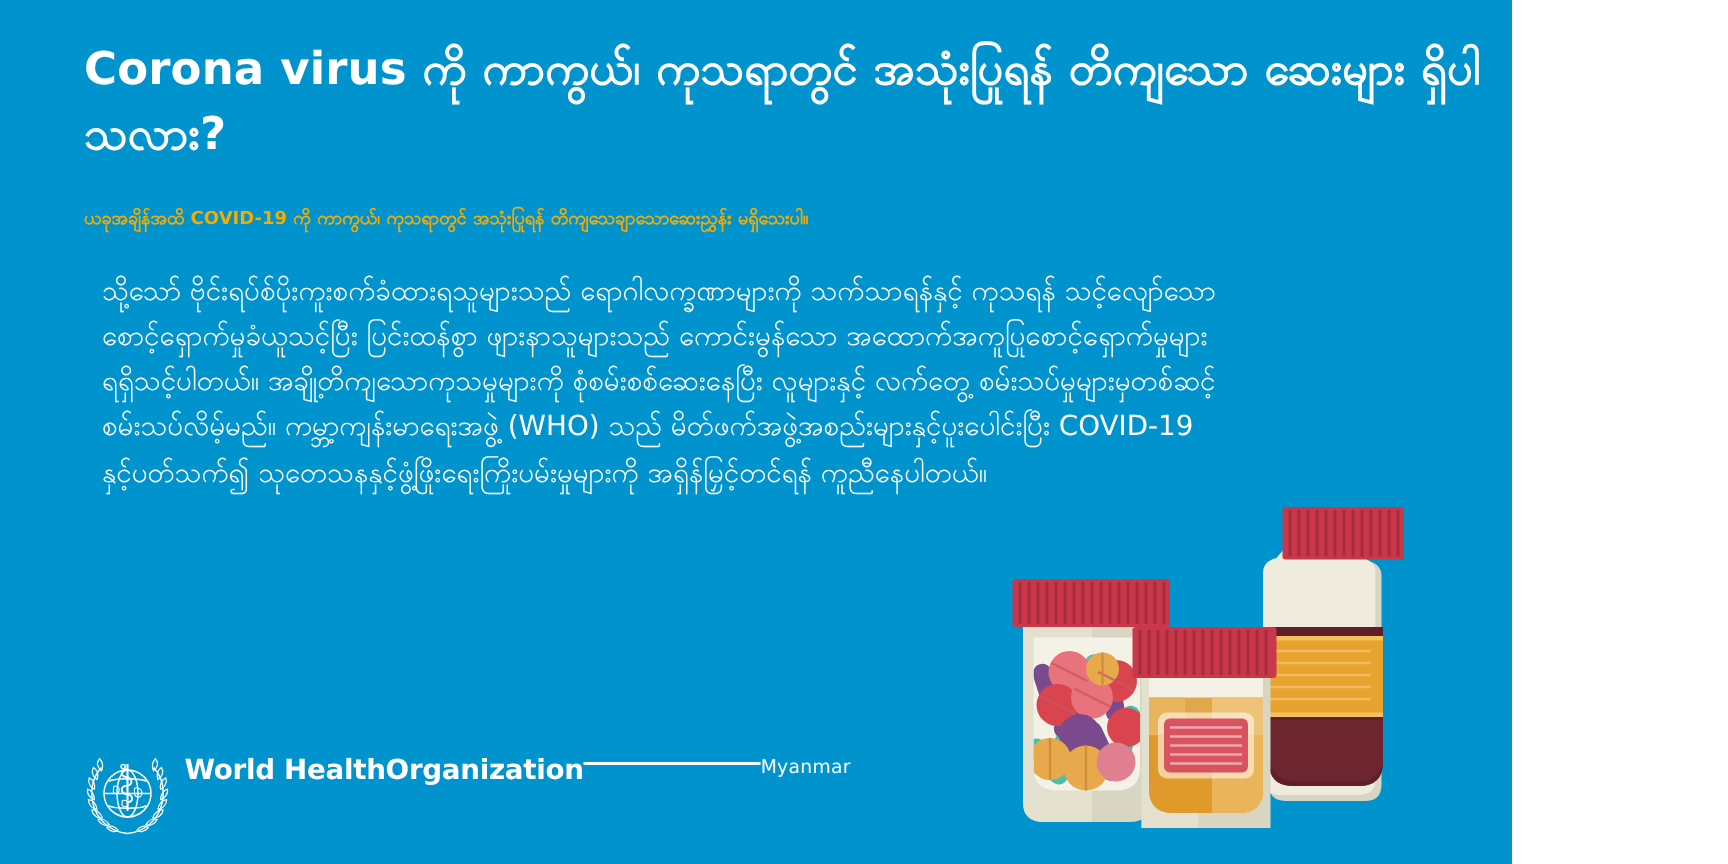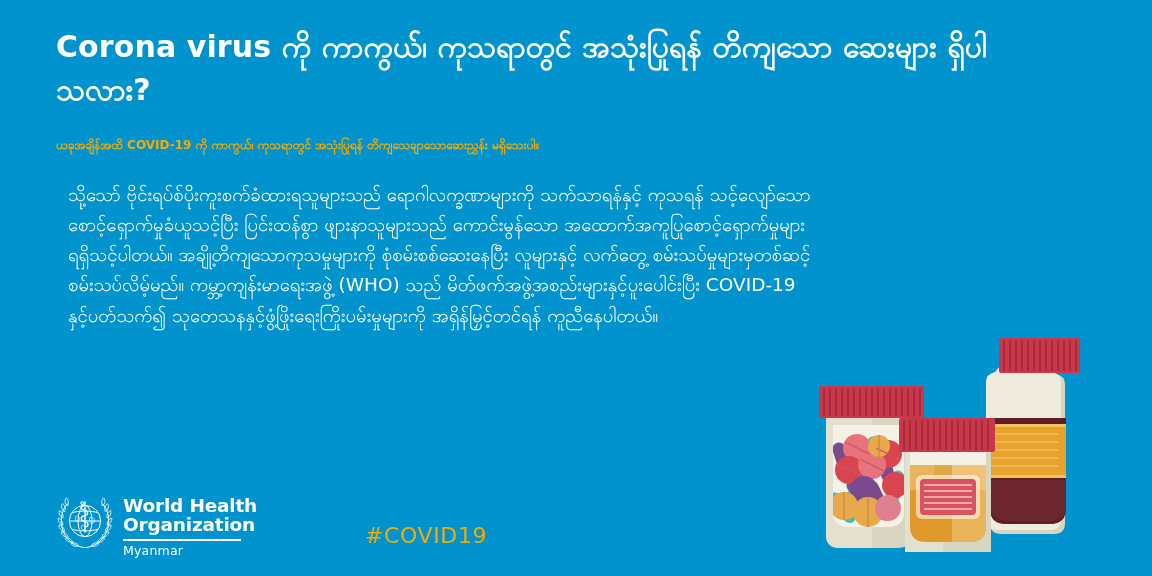--- a/index.html
+++ b/index.html
@@ -2,21 +2,21 @@
 <html><head>
 <meta charset="utf-8">
 <style>
   html, body {
     margin: 0;
     padding: 0;
     background: #ffffff;
   }
   #poster {
     position: relative;
-    width: 1152px;
+    width: 1008px;
     height: 576px;
     overflow: hidden;
     background: #0093ce;
     font-family: "DejaVu Sans", "Liberation Sans", sans-serif;
   }
 
   
   #illustration {
     position: absolute;
     right: 0;
@@ -74,21 +74,21 @@
   }
 
   #who-logo {
     display: flex;
     align-items: flex-start;
     gap: 9px;
   }
   #who-emblem { width: 58px; height: 58px; display: block; flex: none; }
   #who-wordmark {
     display: flex;
-    flex-direction: column;
+    flex-direction: row;
     padding-top: 4px;
   }
   .who-line {
     color: #ffffff;
     font-weight: bold;
     font-size: 18.5px;
     line-height: 1.07;
     letter-spacing: -0.2px;
     white-space: nowrap;
   }
@@ -337,16 +337,15 @@
         </g>
       </svg>
       <div id="who-wordmark">
         <span class="who-line">World Health</span>
         <span class="who-line">Organization</span>
         <div id="who-rule"></div>
         <span id="who-country">Myanmar</span>
       </div>
     </div>
 
-    <div id="hashtag">#COVID19</div>
   </div>
 
 </div>
 
 </body></html>

